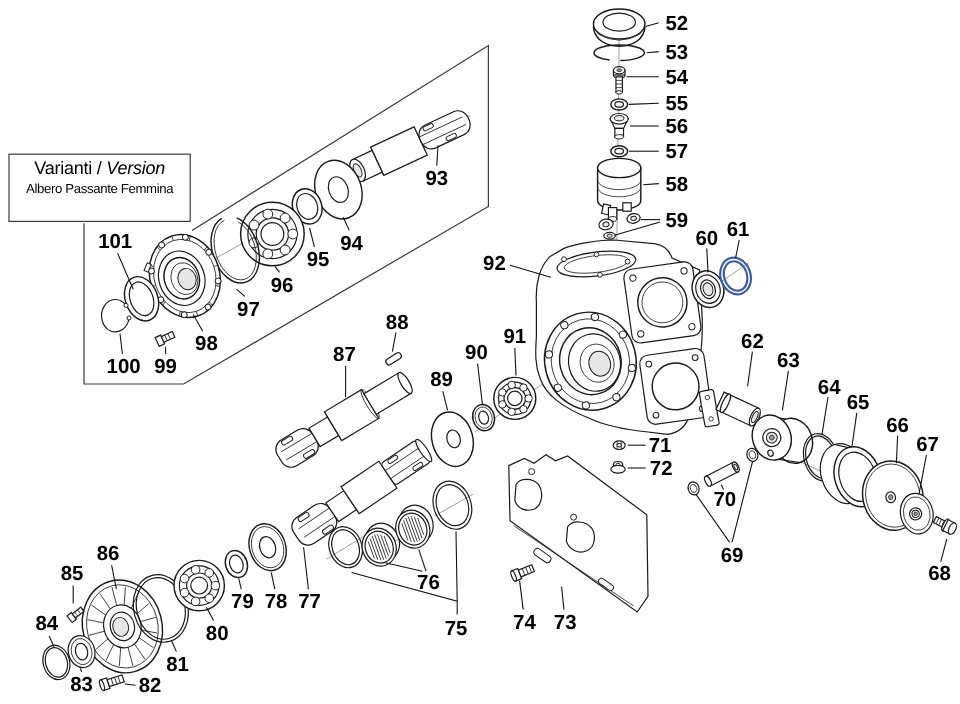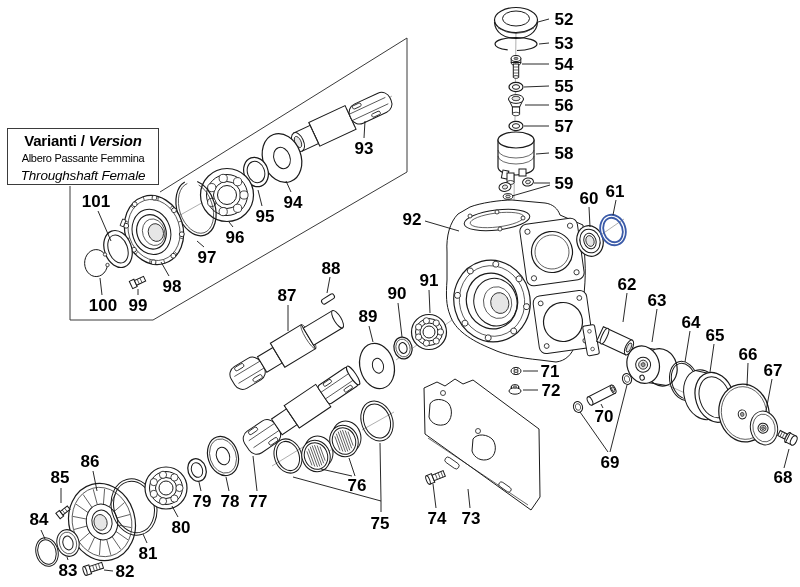--- a/index.html
+++ b/index.html
@@ -17,21 +17,21 @@
   .gr {fill:#e6e6e6;stroke:#1a1a1a;stroke-width:.8;}
   .dg {fill:#9a9a9a;stroke:#1a1a1a;stroke-width:.6;}
   .axis{stroke:#8c8c8c;stroke-width:.7;fill:none;}
   .leader{stroke:#111;stroke-width:.9;fill:none;}
   .bracket{stroke:#3a3a3a;stroke-width:1;fill:none;}
   .plabel{font-family:"Liberation Sans",sans-serif;font-size:17px;font-weight:bold;fill:#000;}
   .blue{fill:none;stroke:var(--accent,#3a5aa8);stroke-width:1.8;}
   
   .variant-box{position:absolute;left:7px;top:128px;width:152px;height:57px;background:#fff;
     border:1.5px solid #3b3b3b;box-sizing:border-box;text-align:center;padding-top:2px;z-index:5;}
-  .vb1{font-size:15px;font-weight:bold;line-height:19px;letter-spacing:-.2px;}
+  .vb1{font-size:15px;font-weight:normal;line-height:19px;letter-spacing:-.2px;}
   .vb1 .it{font-style:italic;}
   .vb2{font-size:11px;line-height:17px;letter-spacing:-.3px;}
   .vb3{font-size:13.5px;font-style:italic;line-height:17px;letter-spacing:-.2px;}
 </style>
 </head>
 <body>
 
 <div id="stage">
 
 <svg width="800" height="587" viewBox="0 0 800 587">
@@ -641,16 +641,15 @@
         <text x="172" y="292" text-anchor="middle" class="plabel">98</text>
         <text x="138" y="311" text-anchor="middle" class="plabel">99</text>
         <text x="103" y="311" text-anchor="middle" class="plabel">100</text>
         <text x="96" y="207" text-anchor="middle" class="plabel">101</text>
       </g>
 </svg>
 
 <div class="variant-box">
   <div class="vb1"><span>Varianti / </span><span class="it">Version</span></div>
   <div class="vb2">Albero Passante Femmina</div>
-  <div class="vb3">Throughshaft Female</div>
 </div>
 
 </div>
 
 </body></html>

